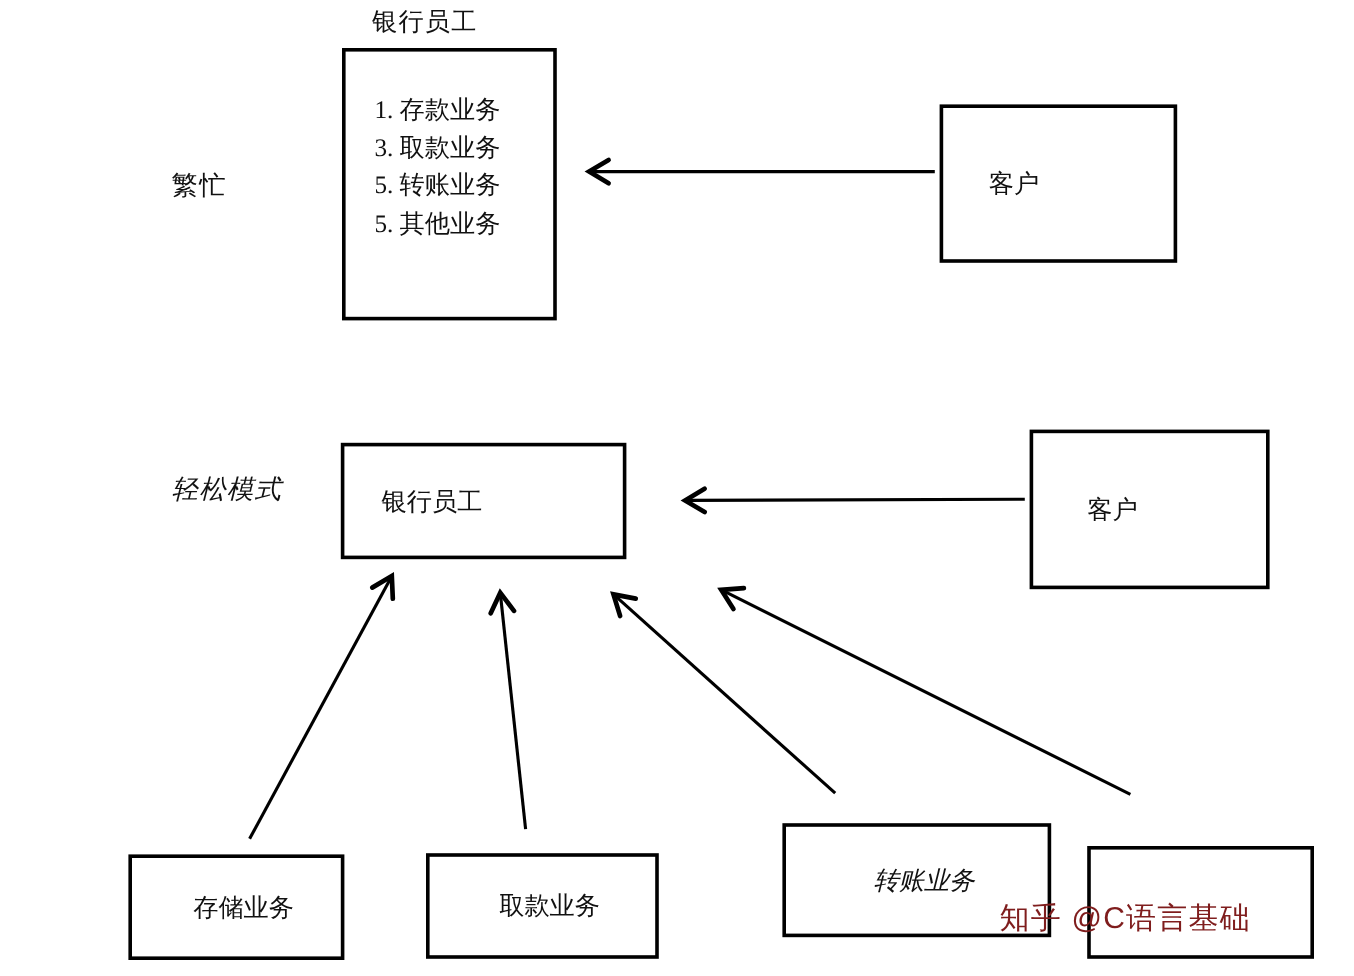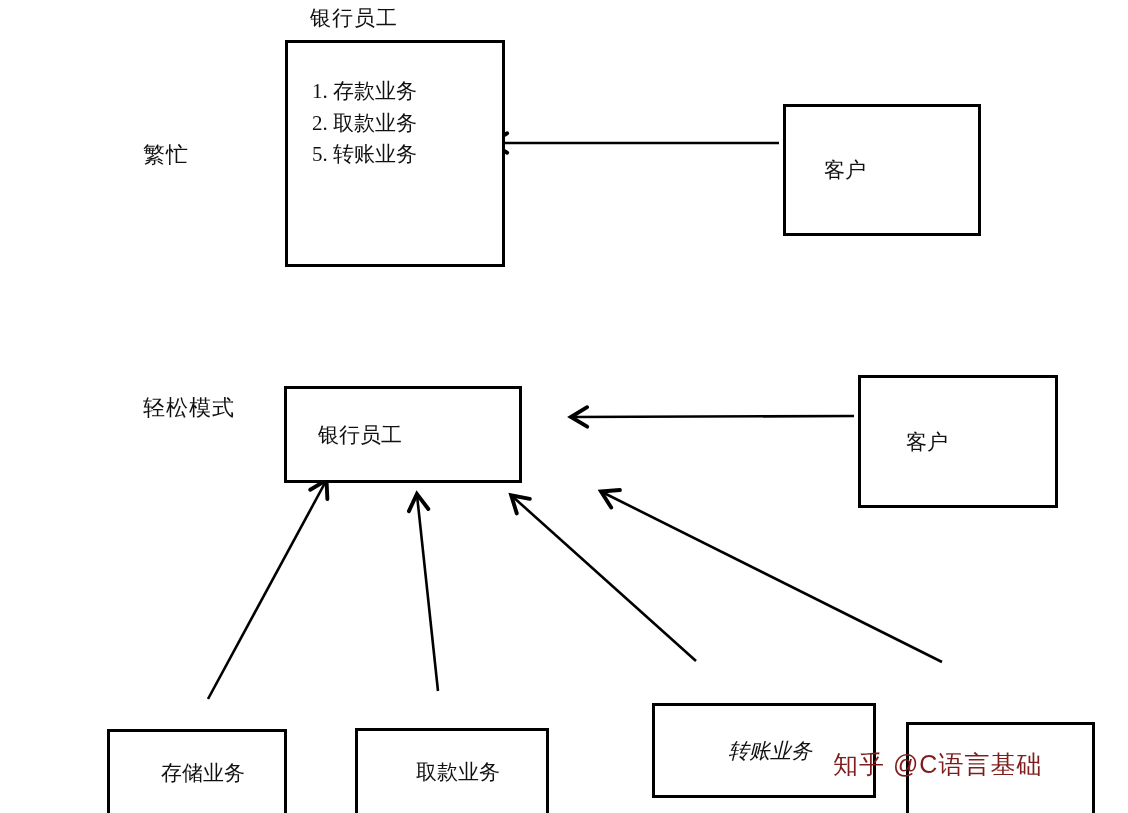--- a/index.html
+++ b/index.html
@@ -23,51 +23,50 @@
   }
   .box {
     position: absolute;
     border: 3px solid #000000;
     background: #ffffff;
     font-size: 21px;
   }
   .flexbox {
     display: flex;
     align-items: center;
-    margin-top: 17px;
   }
   .mode-label {
     position: absolute;
     font-size: 22px;
     letter-spacing: 1px;
   }
   .box-title {
     position: absolute;
     font-size: 21px;
     letter-spacing: 1px;
   }
   
   .busy-bank-box {
     left: 285px; top: 40px;
-    width: 220px; height: 227px;
+    width: 179px; height: 227px;
     padding: 33px 0 0 24px;
   }
   .busy-bank-box .biz-item {
     line-height: 31.5px;
     white-space: nowrap;
   }
   .busy-bank-title { left: 310px; top: 4px; }
   .busy-customer-box {
     left: 783px; top: 87px;
     width: 198px; height: 132px;
     padding-left: 38px;
   }
   .busy-label { left: 143px; top: 140px; font-family: Liberation Mono, monospace; }
   
-  .relaxed-label { left: 143px; top: 393px; }
+  .relaxed-label { left: 143px; top: 393px; font-style: italic; }
   .relaxed-bank-box {
     left: 284px; top: 369px;
     width: 238px; height: 97px;
     padding-left: 31px;
   }
   .relaxed-customer-box {
     left: 858px; top: 358px;
     width: 200px; height: 133px;
     padding-left: 45px;
   }
@@ -106,22 +105,23 @@
     <line x1="696" y1="661" x2="512" y2="496" stroke="#000" stroke-width="2.6" marker-end="url(#ah)"></line>
     <line x1="942" y1="662" x2="602" y2="492" stroke="#000" stroke-width="2.6" marker-end="url(#ah)"></line>
   </svg>
 
   <div class="mode-label busy-label">繁忙</div>
 
   <div class="box-title busy-bank-title">银行员工</div>
 
   <div class="box busy-bank-box">
     <div class="biz-item">1. 存款业务</div>
-    <div class="biz-item">2. 取款业务</div>
+    <div class="biz-item">3. 取款业务</div>
     <div class="biz-item">5. 转账业务</div>
+    <div class="biz-item">5. 其他业务</div>
   </div>
 
   <div class="box flexbox busy-customer-box">
     <span>客户</span>
   </div>
 
   <div class="mode-label relaxed-label">轻松模式</div>
 
   <div class="box flexbox relaxed-bank-box">
     <span>银行员工</span>

